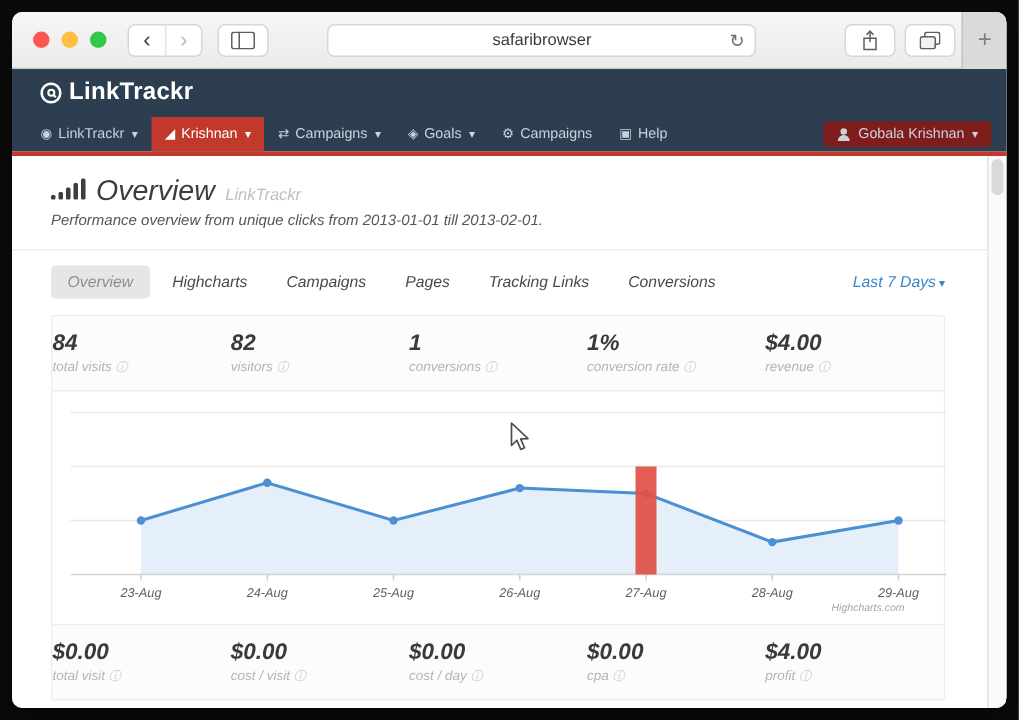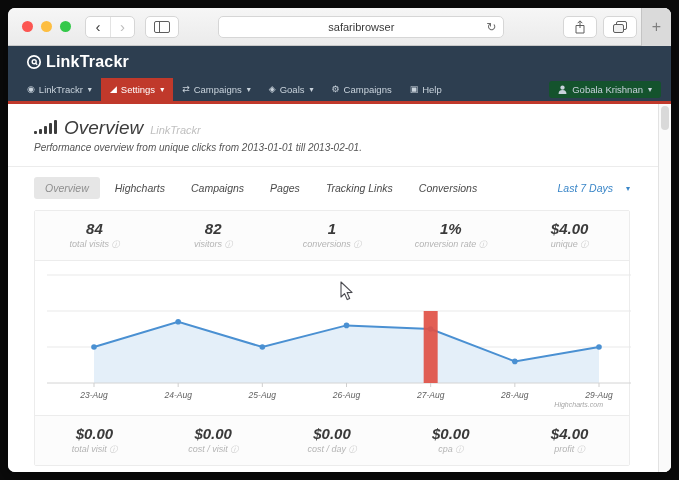--- a/index.html
+++ b/index.html
@@ -26,42 +26,42 @@
              display:flex;align-items:center;justify-content:center;font-size:16px;color:#7e7e7e;margin-left:4px;}
   
   .navbar{height:32px;background:#2d3e50;display:flex;align-items:center;padding:0 18px;}
   .brand{display:flex;align-items:center;gap:4px;color:#fff;font-size:16px;font-weight:bold;letter-spacing:.2px;}
   .menubar{height:23px;background:#2d3e50;display:flex;align-items:center;padding:0 10px;}
   .menu-item{display:flex;align-items:center;gap:4px;color:#c9d3dc;font-size:9.5px;
              padding:0 9px;height:23px;cursor:pointer;}
   .menu-item .mi-icon{font-size:9px;line-height:1;}
   .menu-item .mi-caret{font-size:8px;margin-left:1px;}
   .menu-item.active{background:#c0392b;color:#fff;}
-  .user-btn{margin-left:auto;display:flex;align-items:center;gap:5px;background:#14532d;border-radius:3px;
+  .user-btn{margin-left:auto;display:flex;align-items:center;gap:5px;background:#7f1d1d;border-radius:3px;
             color:#c9d3dc;font-size:9.5px;padding:3px 9px;}
   .red-line{height:3px;background:#c0392b;}
   
   .page{position:relative;height:368px;background:#fff;}
   .scrollbar{position:absolute;right:0;top:0;bottom:0;width:13px;background:#fafafa;border-left:1px solid #e2e2e2;}
   .scroll-thumb{position:absolute;top:2px;left:2px;width:8px;height:24px;background:#d9d9d9;border-radius:4px;}
   .content{padding:13px 28px 0 26px;margin-right:13px;font-style:italic;}
   .page-head{display:flex;align-items:baseline;gap:7px;}
   .bars-icon{display:flex;align-items:flex-end;gap:2px;height:15px;}
   .bars-icon i{display:block;width:3px;background:#3d3d3d;border-radius:1px;}
   .page-title{font-size:19px;color:#3c3c3c;font-weight:normal;}
   .page-title-suffix{font-size:11px;color:#c0c0c0;}
   .page-subtitle{font-size:10px;color:#555;margin-top:3px;}
   .head-divider{border-top:1px solid #ececec;margin:13px -28px 0 -26px;}
   .tabs-row{display:flex;align-items:center;margin-top:10px;}
   .tab{font-size:10.5px;color:#4a4a4a;padding:5px 11px;border-radius:3px;margin-right:4px;cursor:pointer;}
   .tab.active{background:#e6e6e6;color:#8e8e8e;}
-  .date-range{margin-left:auto;font-size:10.5px;color:#3a86c8;cursor:pointer;display:flex;align-items:center;gap:13px;}
+  .date-range{margin-left:auto;font-size:10.5px;color:#3a86c8;cursor:pointer;display:flex;align-items:center;gap:2px;}
   .panel{border:1px solid #ececec;border-radius:2px;margin-top:11px;}
   .stats{display:flex;background:#fcfcfc;padding:9px 0 10px;}
-  .stat{flex:1;text-align:center;}
+  .stat{flex:1;text-align:left;}
   .stat-value{font-size:15px;color:#3a3a3a;font-weight:600;}
   .stat-label{font-size:9px;color:#b4b4b4;margin-top:2px;}
   .stat-label .info{font-size:8px;color:#c9c9c9;}
   .chart-wrap{border-top:1px solid #ececec;border-bottom:1px solid #ececec;background:#fff;padding:10px 4px 0 4px;}
   
   .cursor{position:absolute;left:340px;top:281px;pointer-events:none;z-index:50;}
 </style>
 </head>
 <body>
 
@@ -119,21 +119,21 @@
 
     <div class="menubar">
       <div style="display:flex;" id="menu-items">
           <div class="menu-item">
     <span class="mi-icon">◉</span>
     <span class="mi-label">LinkTrackr</span>
     <span class="mi-caret">▾</span>
   </div>
           <div class="menu-item active">
     <span class="mi-icon">◢</span>
-    <span class="mi-label">Settings</span>
+    <span class="mi-label">Krishnan</span>
     <span class="mi-caret">▾</span>
   </div>
           <div class="menu-item">
     <span class="mi-icon">⇄</span>
     <span class="mi-label">Campaigns</span>
     <span class="mi-caret">▾</span>
   </div>
           <div class="menu-item">
     <span class="mi-icon">◈</span>
     <span class="mi-label">Goals</span>
@@ -213,21 +213,21 @@
     <div class="stat-label"><span>conversions </span>
       <span class="info">ⓘ</span></div>
   </div>
               <div class="stat">
     <div class="stat-value">1%</div>
     <div class="stat-label"><span>conversion rate </span>
       <span class="info">ⓘ</span></div>
   </div>
               <div class="stat">
     <div class="stat-value">$4.00</div>
-    <div class="stat-label"><span>unique </span>
+    <div class="stat-label"><span>revenue </span>
       <span class="info">ⓘ</span></div>
   </div>
             </div>
           <div class="chart-wrap">
             <svg id="chart-svg" width="600" height="140" viewBox="0 0 600 140">
                 <line x1="8" x2="592" y1="76" y2="76" stroke="#e9e9e9" stroke-width="1"></line>
                 <line x1="8" x2="592" y1="40" y2="40" stroke="#e9e9e9" stroke-width="1"></line>
                 <line x1="8" x2="592" y1="4" y2="4" stroke="#e9e9e9" stroke-width="1"></line>
                 <path d="M55,112 L55,76 L139.16666666666669,50.800000000000004 L223.33333333333334,76 L307.5,54.4 L391.6666666666667,58 L475.83333333333337,90.4 L560,76 L560,112 Z" fill="#e4eff9"></path>
                 <line x1="8" x2="592" y1="112" y2="112" stroke="#d4d4d4" stroke-width="1"></line>

